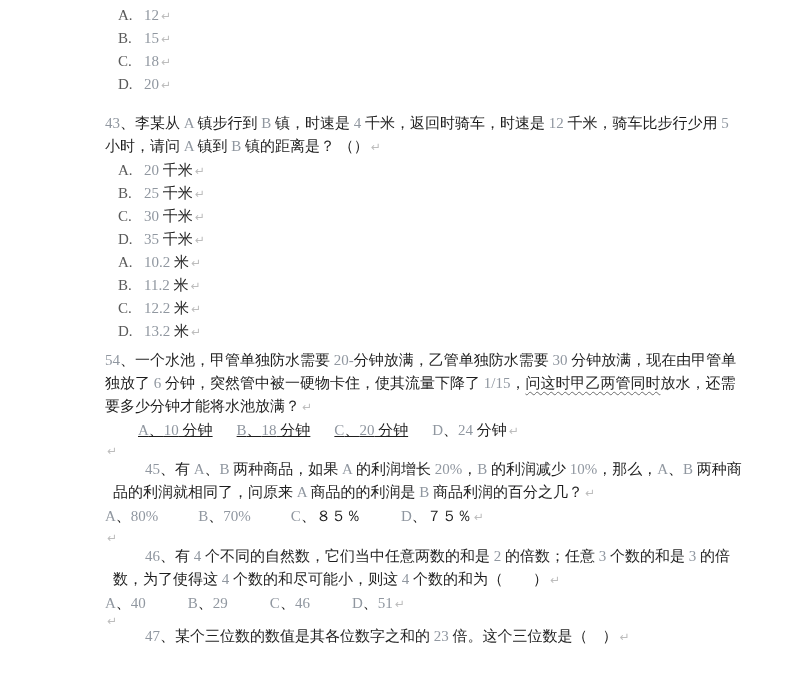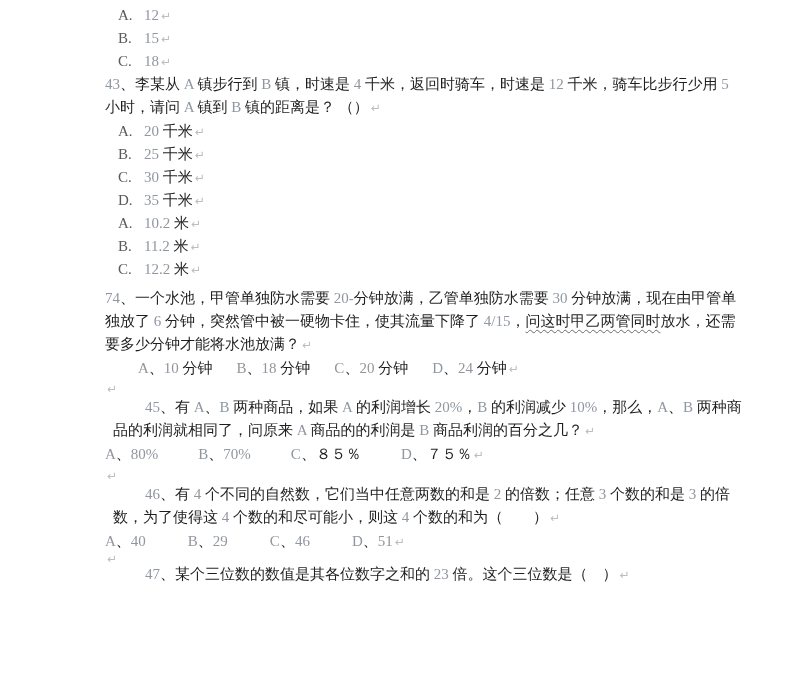--- a/index.html
+++ b/index.html
@@ -13,58 +13,60 @@
     padding:4px 46px 0 105px;overflow:hidden;line-height:23px;
   }
   p{margin:0;word-break:break-all;}
   .opt-row{height:23px;white-space:nowrap;}
   .letter{display:inline-block;margin-left:13px;width:26px;color:#5a5a5a;}
   .pmark{color:#bdbdbd;font-size:12px;font-family:"DejaVu Sans",sans-serif;margin-left:2px;}
   .lat{color:#9097a0;}
   .squig{text-decoration:underline;text-decoration-style:wavy;text-decoration-color:#6b6b6b;text-decoration-thickness:1px;text-underline-offset:3px;}
   .indent{text-indent:32px;margin-left:8px;}
   .inline-opts{white-space:nowrap;}
-  .io44{margin-right:24px;}
+  .io44{margin-right:24px;text-decoration:underline;}
   .io45{margin-right:40px;}
   .io46{margin-right:42px;}
   .q44opts{padding-left:33px;}
-  .g8{margin-top:0;}
+  .g8{margin-top:16px;}
   .g7{margin-top:7px;}
   .g6{margin-top:6px;}
   .blank{overflow:visible;}
   .b15{height:15px;line-height:15px;}
   .b16{height:16px;line-height:16px;}
   .b9{height:9px;line-height:9px;}
 </style>
 </head>
 <body>
 
 <div class="page">
 
   <div>
     <div class="opt-row"><span class="letter">A.</span><span><span class="lat">12</span></span><span class="pmark">↵</span></div>
     <div class="opt-row"><span class="letter">B.</span><span><span class="lat">15</span></span><span class="pmark">↵</span></div>
     <div class="opt-row"><span class="letter">C.</span><span><span class="lat">18</span></span><span class="pmark">↵</span></div>
+    <div class="opt-row"><span class="letter">D.</span><span><span class="lat">20</span></span><span class="pmark">↵</span></div>
   </div>
 
   <p class="g8"><span><span class="lat">43</span>、</span><span>李某从 <span class="lat">A</span> 镇步行到 <span class="lat">B</span> 镇，时速是 <span class="lat">4</span> 千米，返回时骑车，时速是 <span class="lat">12</span> 千米，骑车比步行少用 <span class="lat">5</span> 小时，请问 <span class="lat">A</span> 镇到 <span class="lat">B</span> 镇的距离是？ （）</span><span class="pmark">↵</span></p>
   <div>
     <div class="opt-row"><span class="letter">A.</span><span><span class="lat">20</span> 千米</span><span class="pmark">↵</span></div>
     <div class="opt-row"><span class="letter">B.</span><span><span class="lat">25</span> 千米</span><span class="pmark">↵</span></div>
     <div class="opt-row"><span class="letter">C.</span><span><span class="lat">30</span> 千米</span><span class="pmark">↵</span></div>
     <div class="opt-row"><span class="letter">D.</span><span><span class="lat">35</span> 千米</span><span class="pmark">↵</span></div>
   </div>
 
   <div>
     <div class="opt-row"><span class="letter">A.</span><span><span class="lat">10.2</span> 米</span><span class="pmark">↵</span></div>
     <div class="opt-row"><span class="letter">B.</span><span><span class="lat">11.2</span> 米</span><span class="pmark">↵</span></div>
     <div class="opt-row"><span class="letter">C.</span><span><span class="lat">12.2</span> 米</span><span class="pmark">↵</span></div>
+    <div class="opt-row"><span class="letter">D.</span><span><span class="lat">13.2</span> 米</span><span class="pmark">↵</span></div>
   </div>
 
-  <p class="g6"><span><span class="lat">74</span>、</span><span>一个水池，甲管单独防水需要 <span class="lat">20-</span>分钟放满，乙管单独防水需要 <span class="lat">30</span> 分钟放满，现在由甲管单独放了 <span class="lat">6</span> 分钟，突然管中被一硬物卡住，使其流量下降了 <span class="lat">4/15</span>，</span><span class="squig">问这时甲乙两管同时</span><span>放水，还需要多少分钟才能将水池放满？</span><span class="pmark">↵</span></p>
+  <p class="g6"><span><span class="lat">54</span>、</span><span>一个水池，甲管单独防水需要 <span class="lat">20-</span>分钟放满，乙管单独防水需要 <span class="lat">30</span> 分钟放满，现在由甲管单独放了 <span class="lat">6</span> 分钟，突然管中被一硬物卡住，使其流量下降了 <span class="lat">1/15</span>，</span><span class="squig">问这时甲乙两管同时</span><span>放水，还需要多少分钟才能将水池放满？</span><span class="pmark">↵</span></p>
   <div class="inline-opts q44opts">
     <span class="io44"><span class="lat">A</span>、<span class="lat">10</span> 分钟</span><span class="io44"><span class="lat">B</span>、<span class="lat">18</span> 分钟</span><span class="io44"><span class="lat">C</span>、<span class="lat">20</span> 分钟</span><span><span class="lat">D</span>、<span class="lat">24</span> 分钟</span><span class="pmark">↵</span>
   </div>
 
   <div class="blank b15"><span class="pmark">↵</span></div>
 
   <p class="indent"><span><span class="lat">45</span>、</span><span>有 <span class="lat">A</span>、<span class="lat">B</span> 两种商品，如果 <span class="lat">A</span> 的利润增长 <span class="lat">20%</span>，<span class="lat">B</span> 的利润减少 <span class="lat">10%</span>，那么，<span class="lat">A</span>、<span class="lat">B</span> 两种商品的利润就相同了，问原来 <span class="lat">A</span> 商品的的利润是 <span class="lat">B</span> 商品利润的百分之几？</span><span class="pmark">↵</span></p>
   <div class="inline-opts">
     <span class="io45"><span class="lat">A</span>、<span class="lat">80%</span></span><span class="io45"><span class="lat">B</span>、<span class="lat">70%</span></span><span class="io45"><span class="lat">C</span>、８５％</span><span><span class="lat">D</span>、７５％</span><span class="pmark">↵</span>
   </div>

